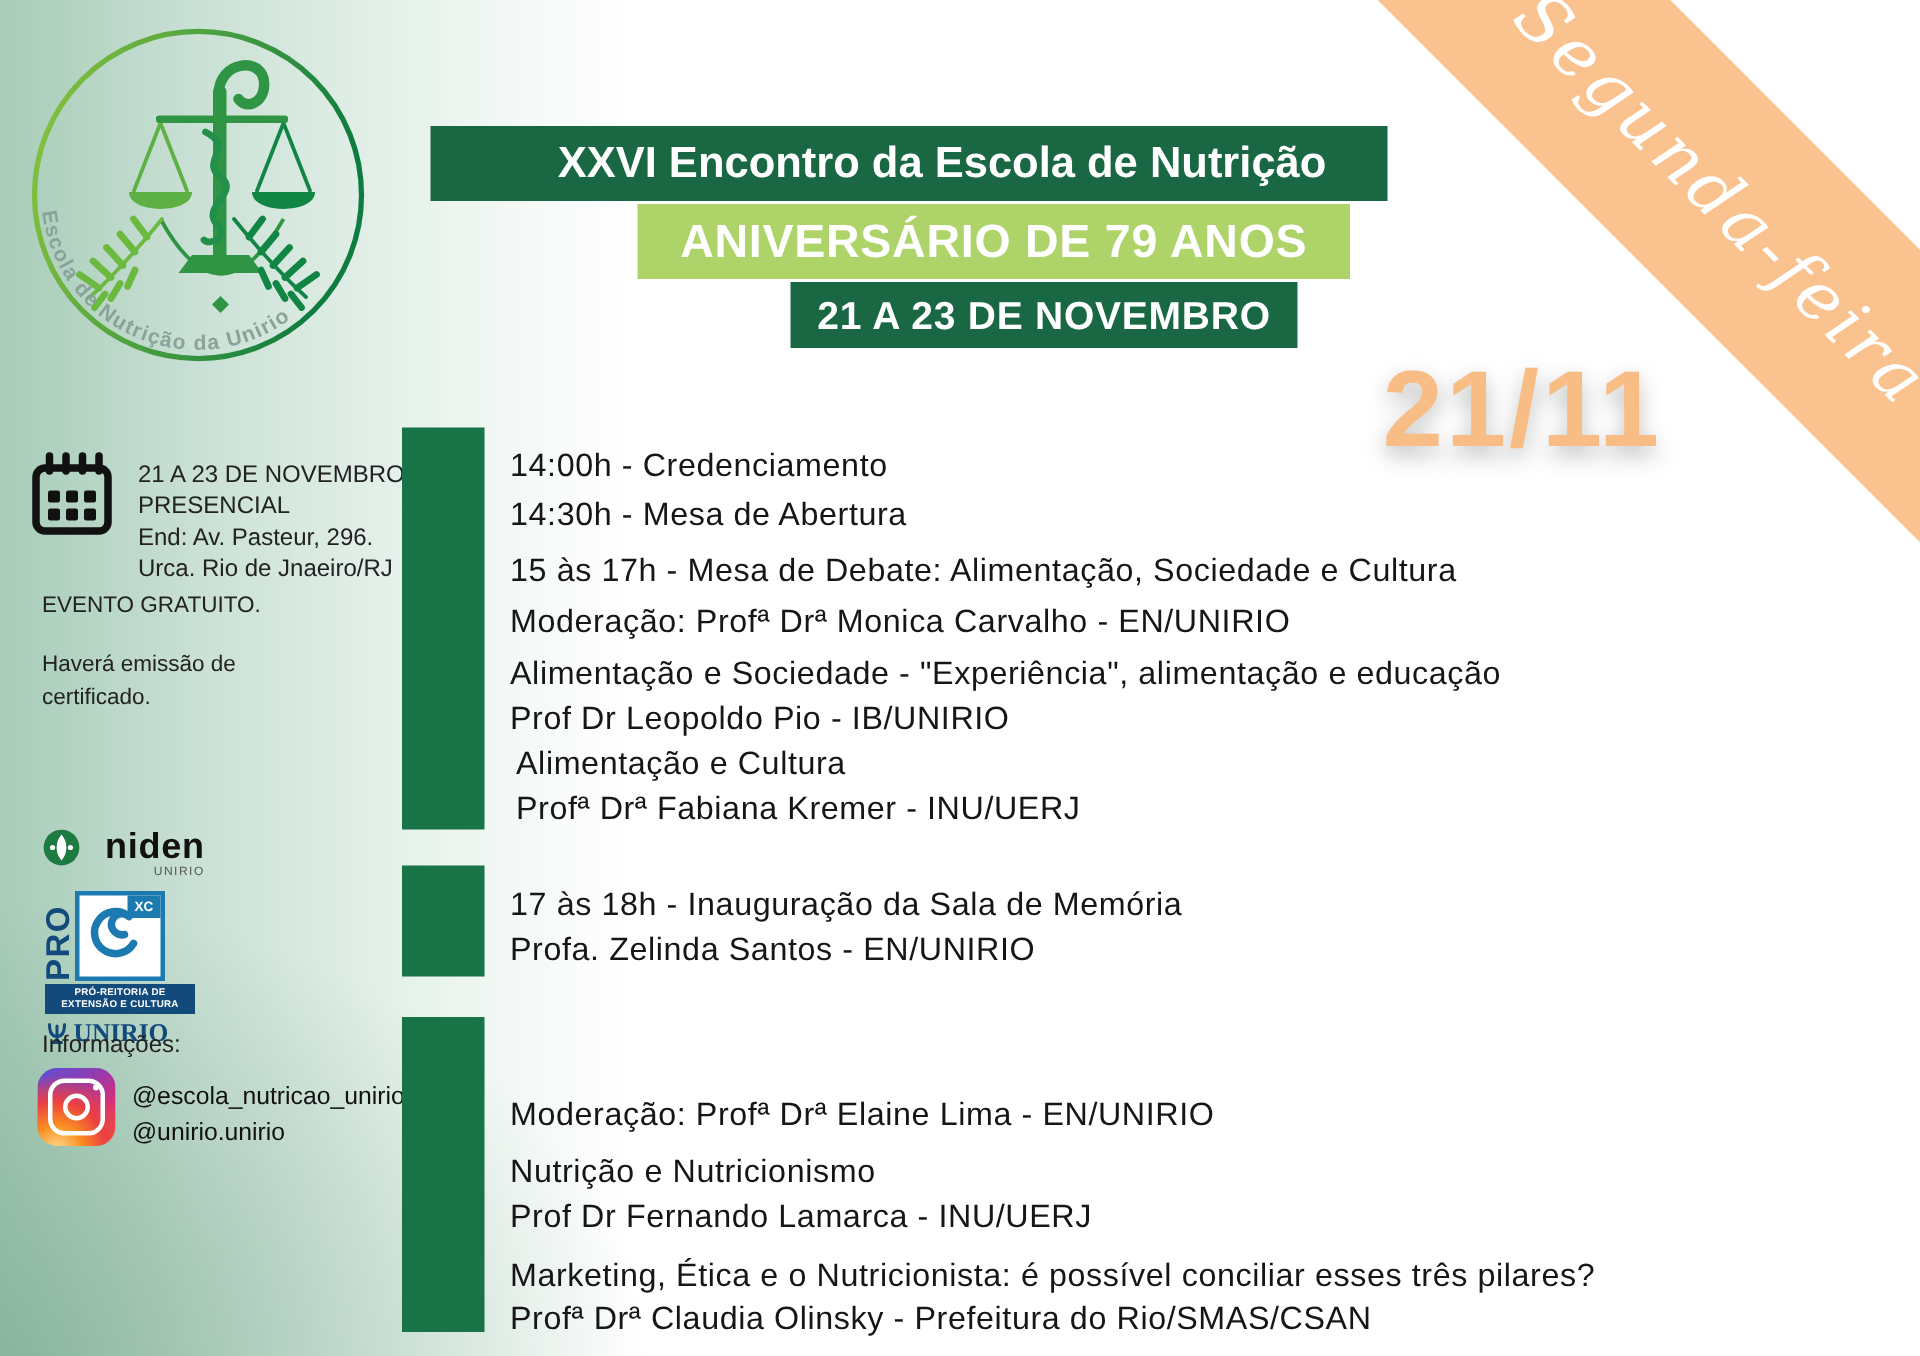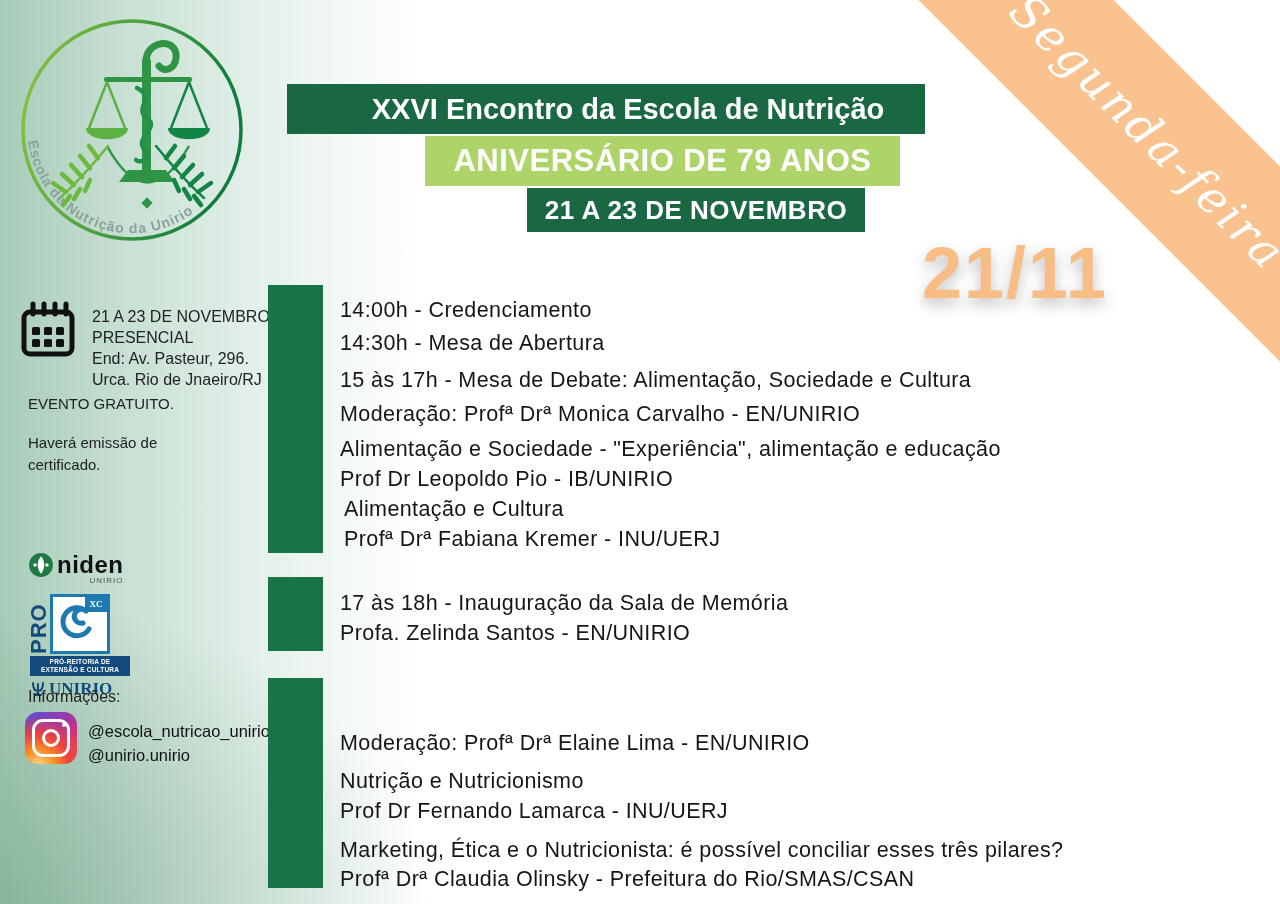--- a/index.html
+++ b/index.html
@@ -26,27 +26,27 @@
               font-size:72px;font-weight:bold;color:#f7bd85;letter-spacing:2px;
               text-shadow:0 6px 14px rgba(110,110,110,.45);}
   
   .side{position:absolute;color:#222;}
   .cal-icon{left:18px;top:300px;width:60px;height:60px;}
   .event-info{left:92px;top:306px;width:190px;font-size:16px;line-height:21px;}
   .free-event{left:28px;top:395px;font-size:15px;}
   .certificate{left:28px;top:432px;font-size:15px;line-height:22px;}
   .organization{left:28px;top:492px;font-size:15px;line-height:20px;}
   .niden{left:28px;top:552px;display:flex;align-items:flex-start;}
-  .niden-name{font-size:24px;font-weight:bold;color:#111;line-height:26px;margin-left:3px;letter-spacing:.5px;}
+  .niden-name{font-size:24px;font-weight:bold;color:#111;line-height:26px;margin-left:16px;letter-spacing:.5px;}
   .niden-sub{font-size:8px;color:#555;text-align:right;letter-spacing:1px;margin-top:-2px;}
   .proexc{left:30px;top:594px;width:100px;}
   .proexc-top{display:flex;align-items:stretch;}
   .pro-vert{writing-mode:vertical-rl;transform:rotate(180deg);font-weight:bold;
             font-size:22px;color:#134a7c;letter-spacing:1px;line-height:18px;}
-  .spiral-box{position:relative;width:54px;height:54px;border:3px solid #1d7ab0;background:#fff;margin-left:2px;font-family:Liberation Serif, serif;}
+  .spiral-box{position:relative;width:54px;height:54px;border:3px solid #1d7ab0;background:#fff;margin-left:2px;}
   .xc-chip{position:absolute;right:0;top:0;width:22px;height:15px;background:#1d7ab0;
            color:#fff;font-size:9px;font-weight:bold;text-align:center;line-height:15px;}
   .proexc-bar{margin-top:2px;background:#134a7c;color:#fff;text-align:center;
               font-size:6.5px;font-weight:bold;line-height:8px;padding:2px 1px;letter-spacing:.2px;}
   .proexc-unirio{display:flex;align-items:center;margin-top:3px;color:#134a7c;
                  font-family:"Liberation Serif",serif;font-weight:bold;font-size:17px;}
   .info-label{left:28px;top:688px;font-size:16px;}
   .insta{left:25px;top:712px;width:52px;height:52px;border-radius:13px;position:relative;
          background:
            radial-gradient(circle at 25% 105%, #fcdf8f 0%, #fa8e21 25%, #eb4141 48%, rgba(235,65,65,0) 75%),

